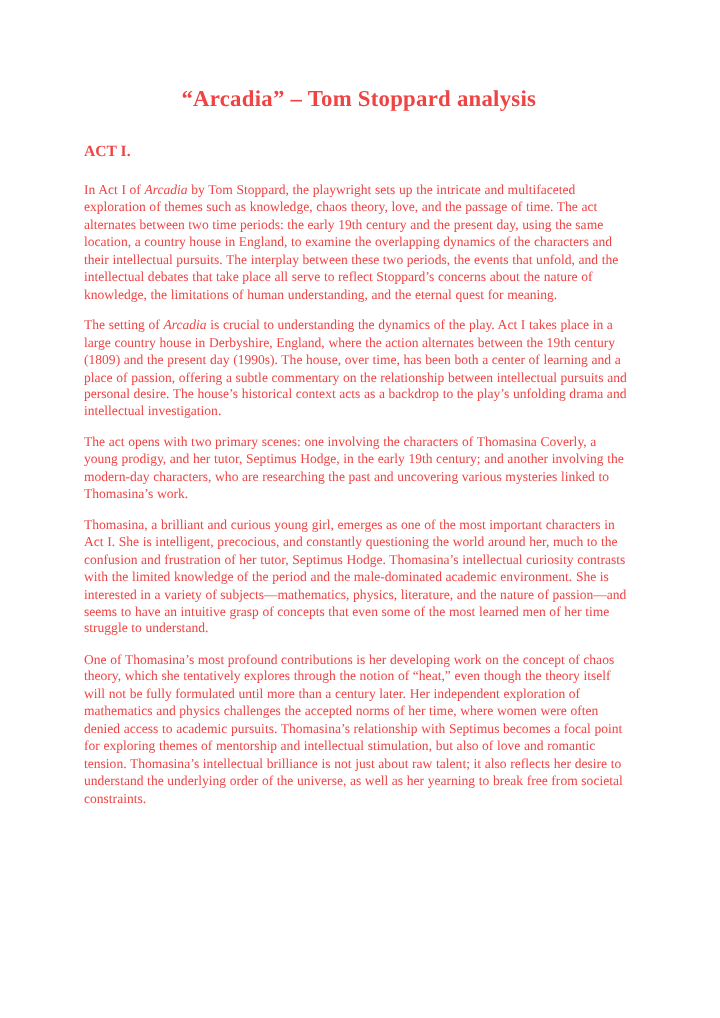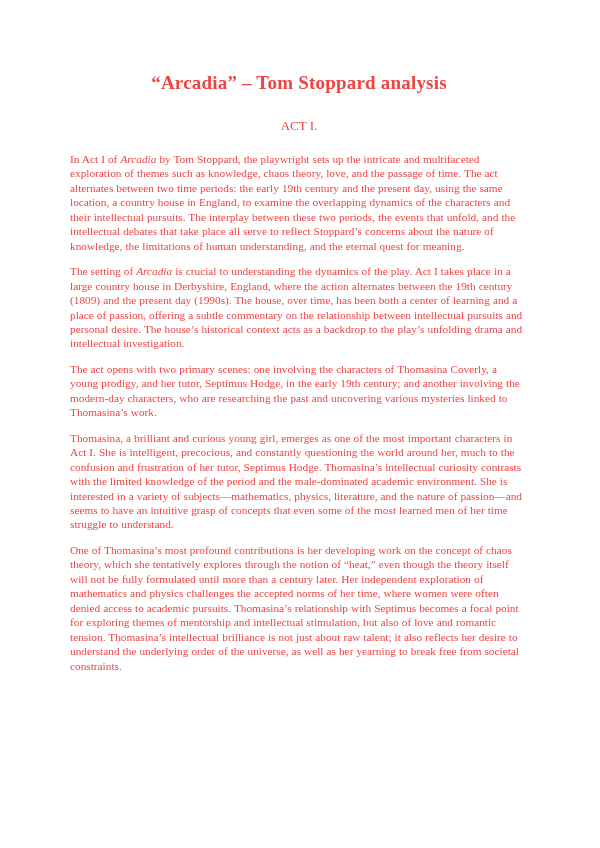--- a/index.html
+++ b/index.html
@@ -19,22 +19,21 @@
   }
   .doc-title {
     font-size: 19px;
     font-weight: bold;
     text-align: center;
     margin: 0 0 24px 0;
     letter-spacing: 0.2px;
   }
   .doc-subtitle {
     font-size: 13px;
-    font-weight: normal;
-    text-align: center;
+    font-weight: bold;
     margin: 0 0 18px 0;
   }
   .doc-body p {
     font-size: 11.3px;
     line-height: 1.28;
     margin: 0 0 11px 0;
     text-align: left;
     word-spacing: 0.2px;
   }
   .doc-body em {

